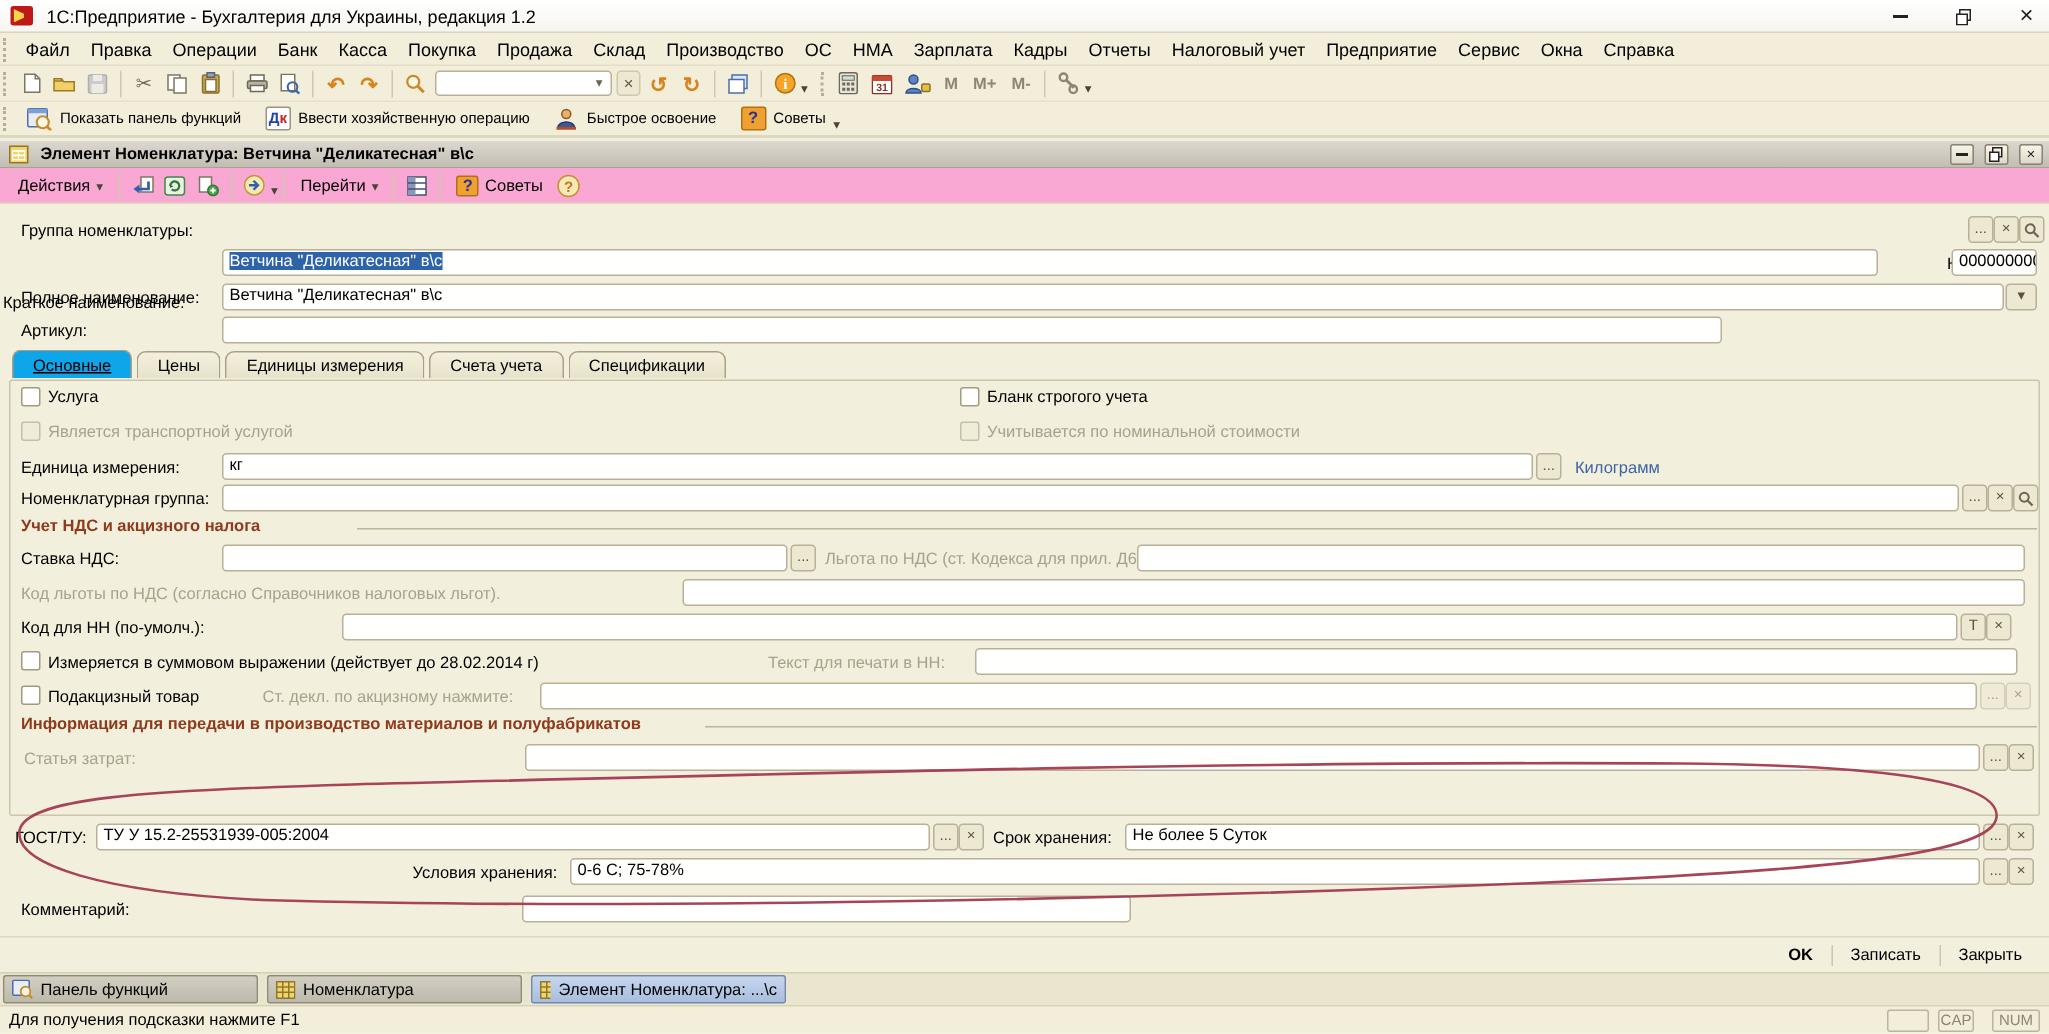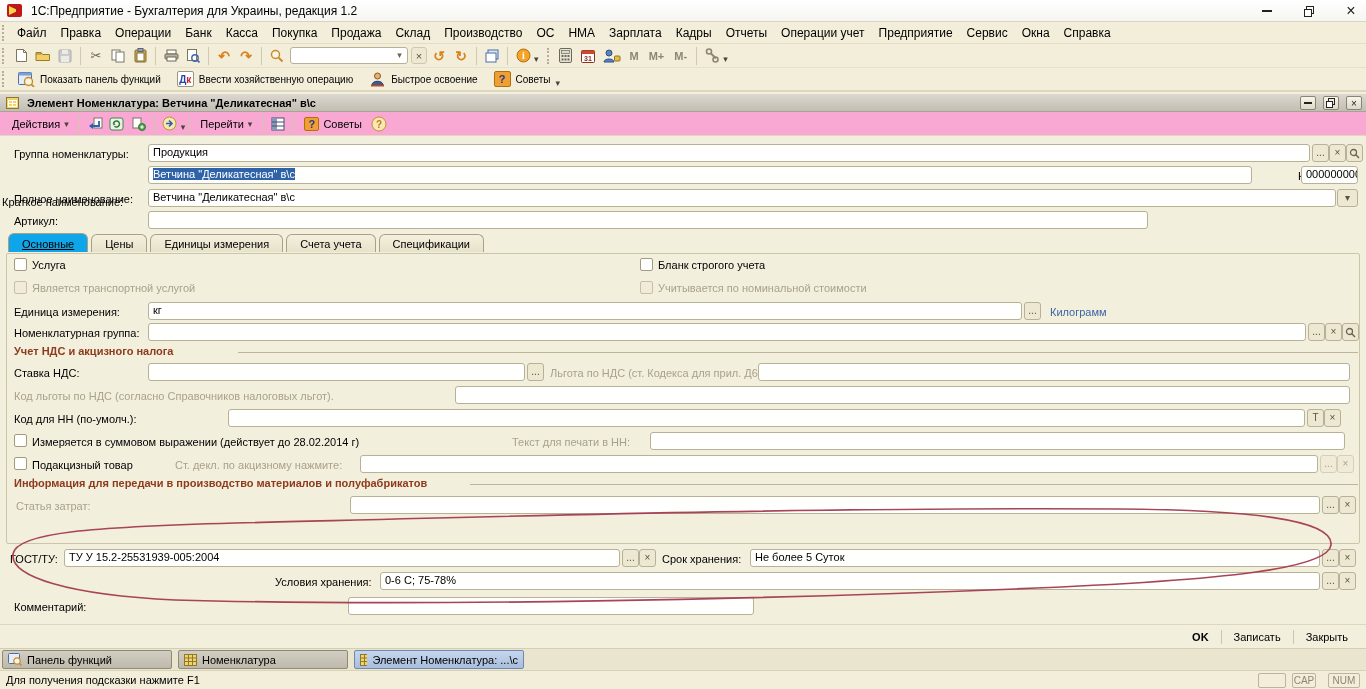--- a/index.html
+++ b/index.html
@@ -112,21 +112,21 @@
     <span class="menu-item">Касса</span>
     <span class="menu-item">Покупка</span>
     <span class="menu-item">Продажа</span>
     <span class="menu-item">Склад</span>
     <span class="menu-item">Производство</span>
     <span class="menu-item">ОС</span>
     <span class="menu-item">НМА</span>
     <span class="menu-item">Зарплата</span>
     <span class="menu-item">Кадры</span>
     <span class="menu-item">Отчеты</span>
-    <span class="menu-item">Операции учет</span>
+    <span class="menu-item">Налоговый учет</span>
     <span class="menu-item">Предприятие</span>
     <span class="menu-item">Сервис</span>
     <span class="menu-item">Окна</span>
     <span class="menu-item">Справка</span>
   </div>
 
   <div class="toolbar tb1">
     <div class="grip"></div>
     <div class="tbi">
         <svg class="mini-ic" width="13" height="15">
@@ -367,21 +367,20 @@
     </div>
     <div class="tbi">
         <svg class="mini-ic" width="16" height="16">
           <circle cx="8" cy="8" r="7" fill="#f8e8b8" stroke="#c89028"></circle>
           <text x="8" y="12" font-size="10" font-weight="bold" fill="#c07818" text-anchor="middle">?</text>
         </svg>
       </div>
   </div>
 
   <span class="lbl" style="left:14px;top:148px;">Группа номенклатуры:</span>
-  <div class="field" style="left:148px;top:144px;width:1162px;">Продукция</div>
   <div class="mini" style="left:1312px;top:144px;">...</div>
   <div class="mini" style="left:1329px;top:144px;">×</div>
   <div class="mini" style="left:1346px;top:144px;width:17px;">
       <svg class="mini-ic" width="11" height="11">
         <circle cx="4.5" cy="4.5" r="3" fill="none" stroke="#6b6450" stroke-width="1.3"></circle>
         <line x1="6.8" y1="6.8" x2="10" y2="10" stroke="#6b6450" stroke-width="1.5"></line>
       </svg>
     </div>
 
   <span class="lbl" style="left:2px;top:170px;margin-top:26px;">Краткое наименование:</span>

